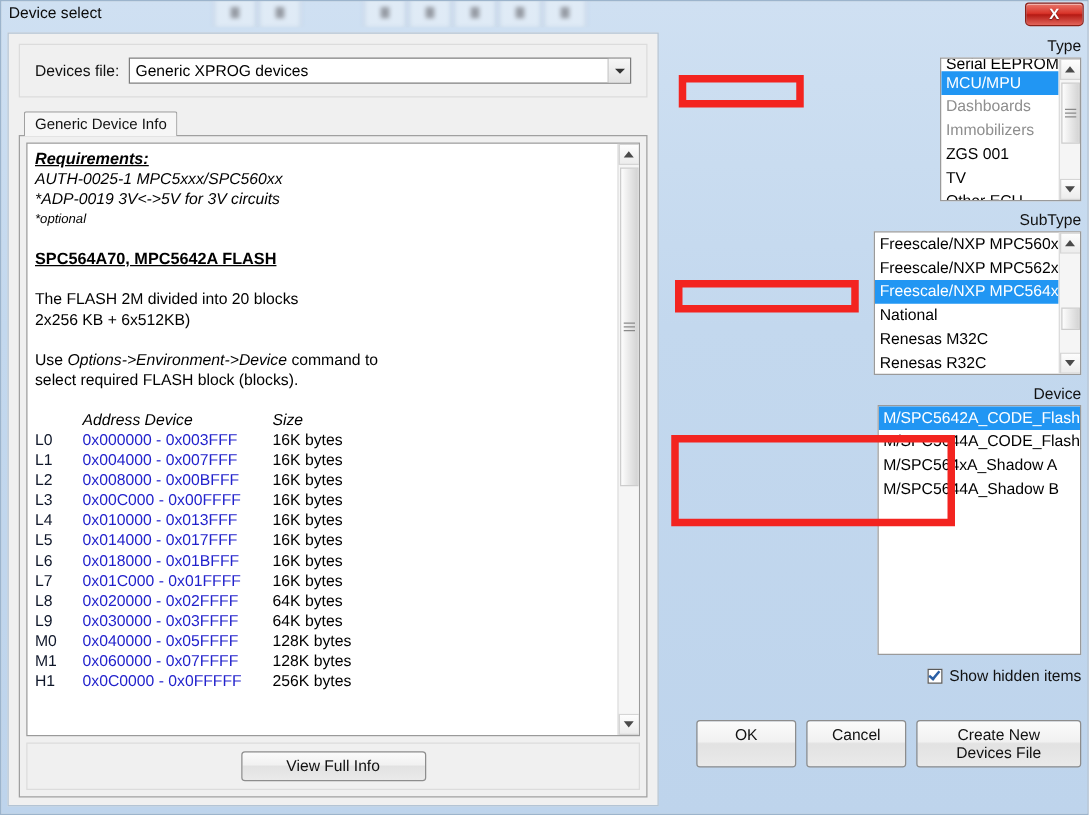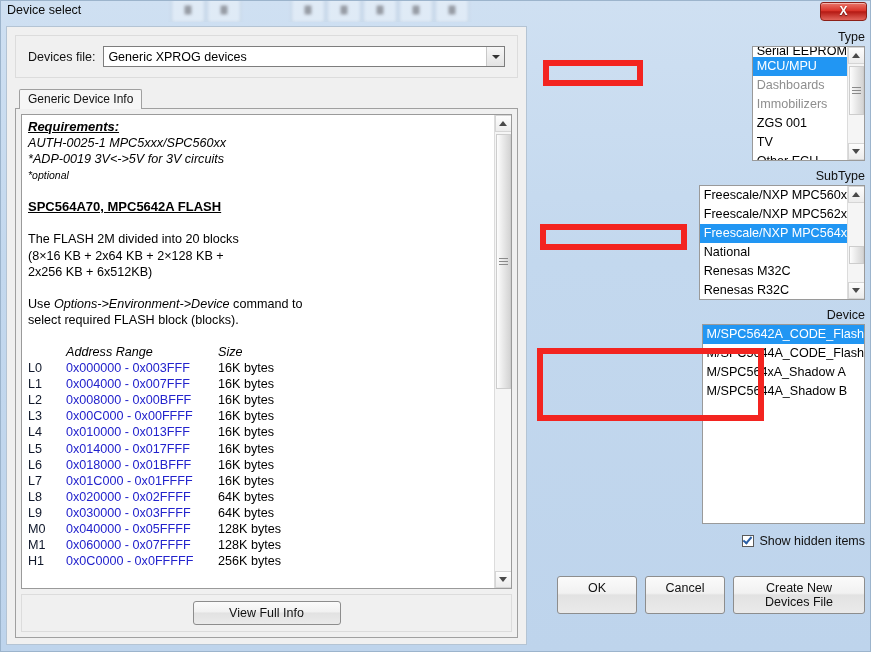--- a/index.html
+++ b/index.html
@@ -232,31 +232,30 @@
         <div id="info-panel">
           <div id="info-body">
             <div class="req-head">Requirements:</div>
             <div class="ital">AUTH-0025-1 MPC5xxx/SPC560xx</div>
             <div class="ital">*ADP-0019 3V&lt;-&gt;5V for 3V circuits</div>
             <div class="small-ital">*optional</div>
             <div class="blank"></div>
             <div class="chip-head">SPC564A70, MPC5642A FLASH</div>
             <div class="blank"></div>
             <div>The FLASH 2M divided into 20 blocks</div>
-            <div>(8×16 KB + 2x64 KB +  2×128 KB +</div>
             <div>2x256 KB + 6x512KB)</div>
             <div class="blank"></div>
             <div><span>Use </span><span class="ital">Options-&gt;Environment-&gt;Device</span><span> command to</span></div>
             <div>select required FLASH block (blocks).</div>
             <div class="blank"></div>
             <table class="mem">
               <tbody>
                   <tr class="hdr">
                 <td class="c-lbl"></td>
-                <td class="c-rng">Address Range</td>
+                <td class="c-rng">Address Device</td>
                 <td class="c-siz">Size</td>
               </tr>
               </tbody>
                 <tbody id="mem-rows">
                   <tr>
                     <td class="c-lbl">L0</td>
                     <td class="c-rng">0x000000 - 0x003FFF</td>
                     <td class="c-siz">16K bytes</td>
                   </tr>
                   <tr>

